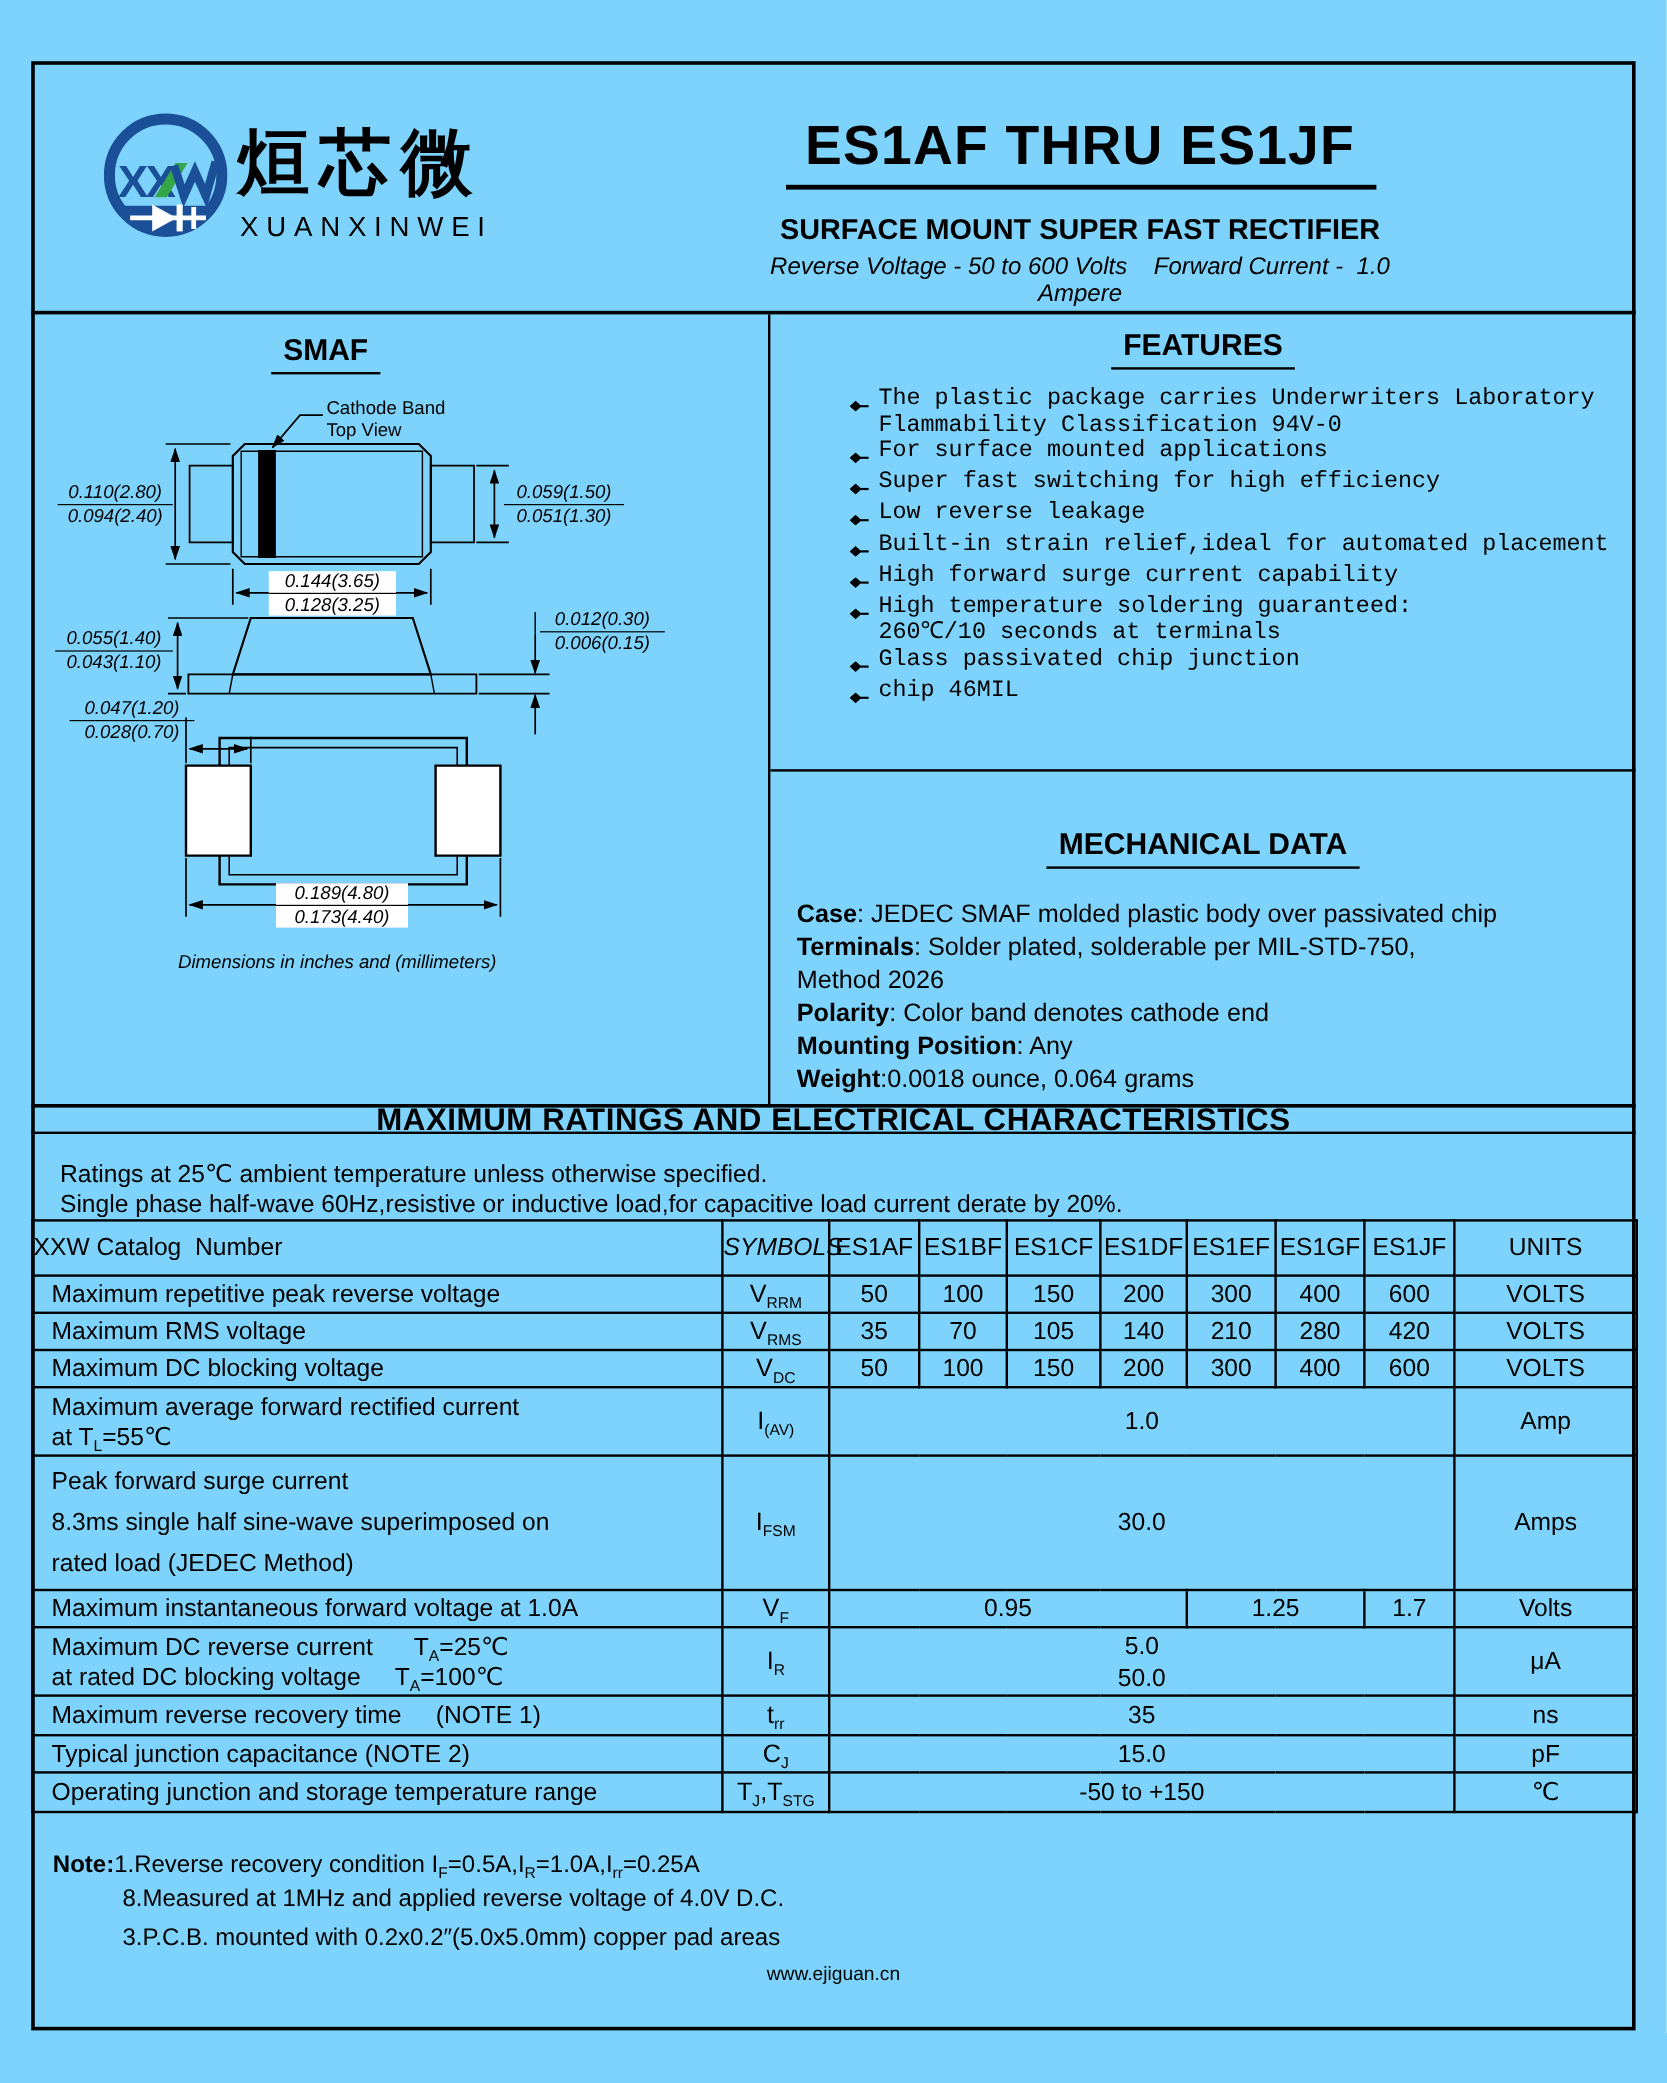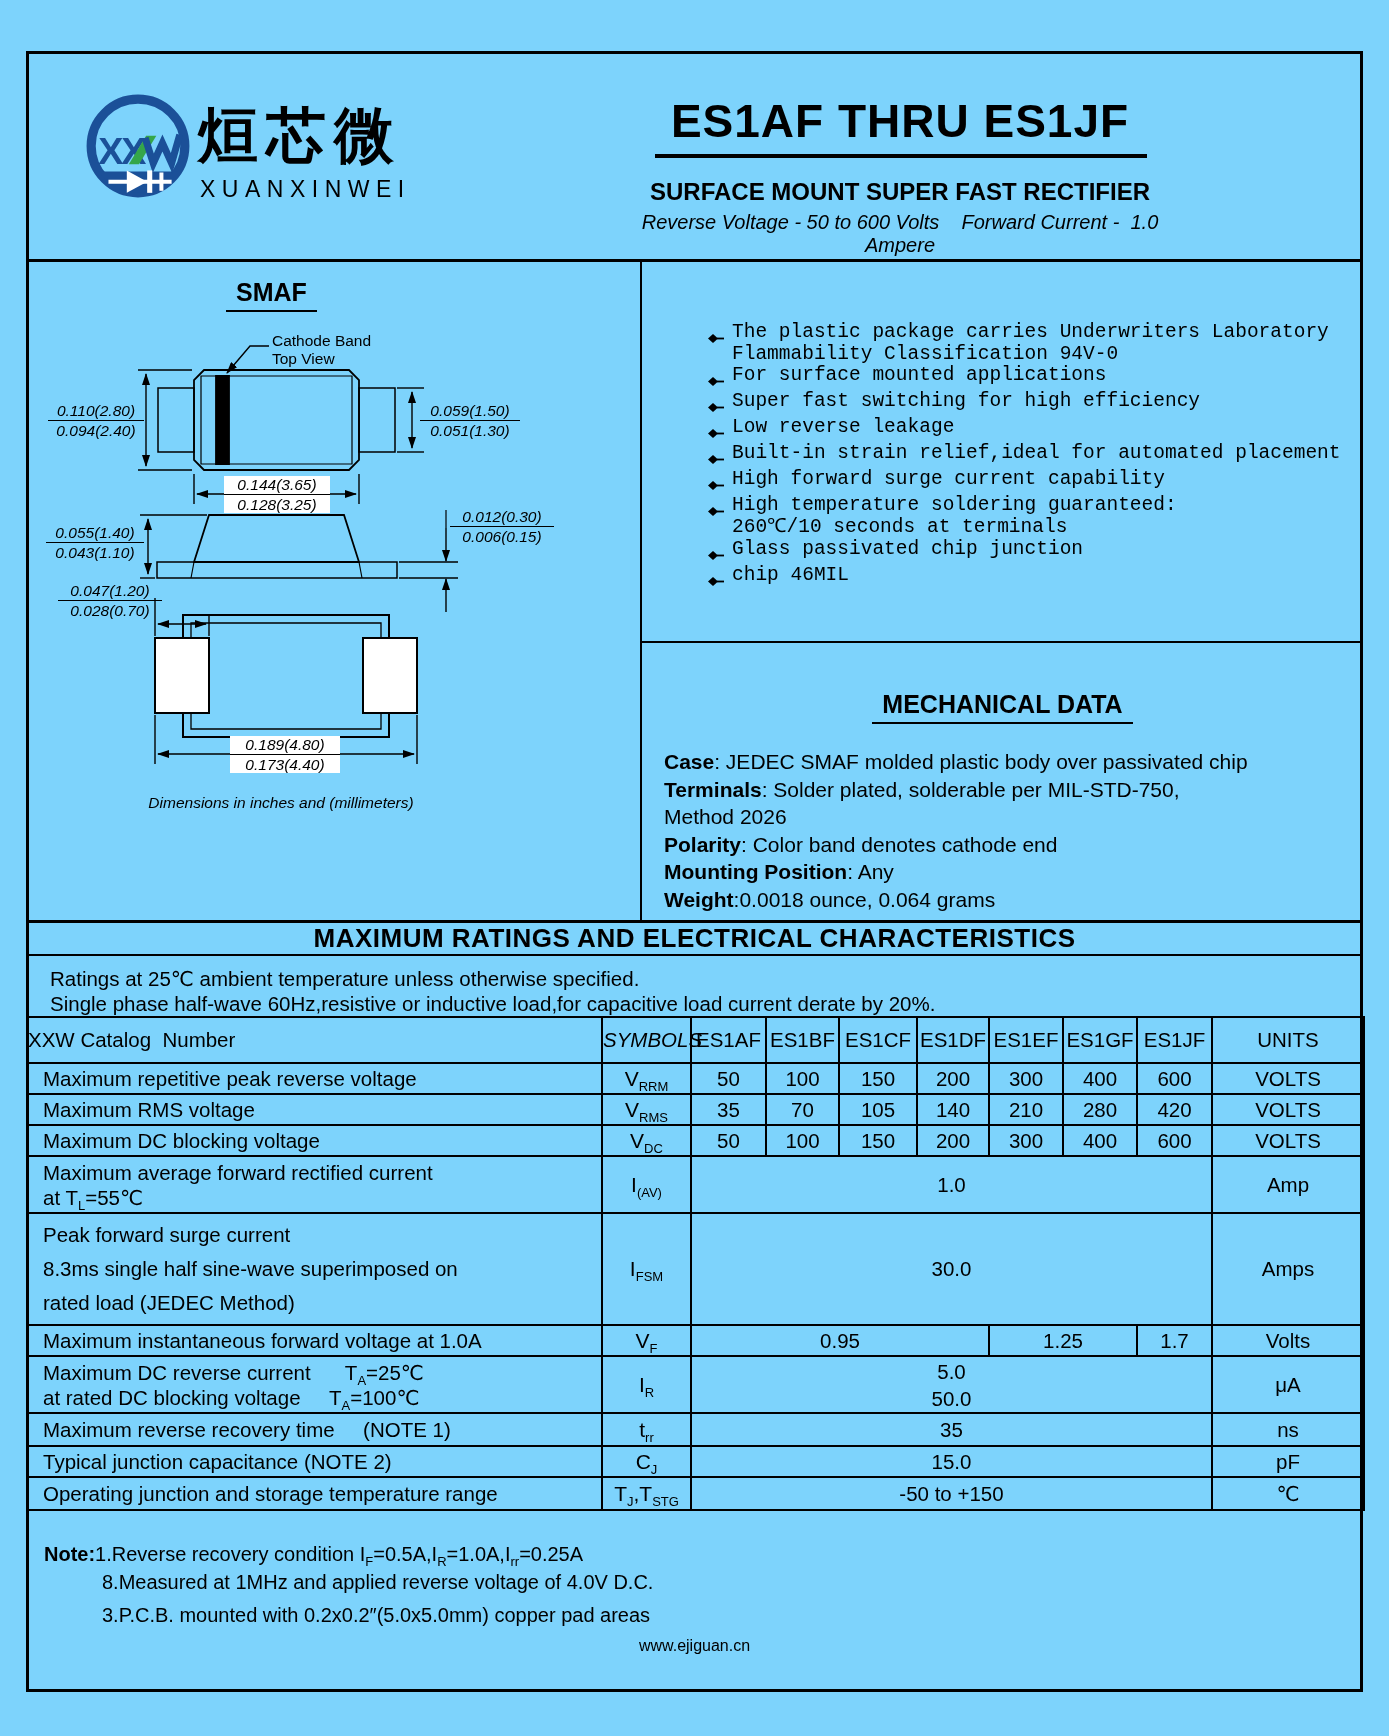--- a/index.html
+++ b/index.html
@@ -32,21 +32,21 @@
   .mech{left:22px;top:486px;width:690px;font-size:21px;line-height:27.5px;}
   .mech b{font-weight:700;}
   
   .dim{position:absolute;font-style:italic;font-size:15.5px;line-height:17px;text-align:center;}
   .dim .t{border-bottom:1.5px solid #000;padding:0 3px 1px;display:block;}
   .dim .b{padding-top:1px;display:block;}
   .dim.bg{background:#fff;}
   .callout{position:absolute;font-size:15.5px;line-height:18px;}
   .diag-caption{position:absolute;font-style:italic;font-size:15.5px;text-align:center;}
   
-  .band{left:26px;top:920px;width:1337px;height:36px;border-top:3px solid #000;border-bottom:2px solid #000;
+  .band{left:26px;top:920px;width:1337px;height:25px;border-top:3px solid #000;border-bottom:2px solid #000;
         box-sizing:border-box;display:flex;align-items:center;justify-content:center;font-size:26px;font-weight:700;letter-spacing:.5px;}
   .intro{left:50px;top:966px;width:1200px;font-size:20.5px;line-height:25px;}
   
   table.ratings{left:26px;top:1016px;width:1337px;border-collapse:collapse;table-layout:fixed;position:absolute;}
   table.ratings td,table.ratings th{border:2px solid #000;padding:0;font-weight:400;}
   table.ratings .lbl{text-align:left;padding:2px 6px 2px 15px;font-size:20.5px;}
   table.ratings .sym{text-align:center;font-size:21px;}
   table.ratings .val{text-align:center;font-size:20.5px;}
   table.ratings .unit{text-align:center;font-size:20.5px;}
   table.ratings th{font-size:20.5px;}
@@ -186,20 +186,21 @@
         <span class="b">0.028(0.70)</span>
     </div>
     <div class="dim bg" style="left:204px;top:474px;width:110px;">
       <span class="t">0.189(4.80)</span>
         <span class="b">0.173(4.40)</span>
     </div>
     <div class="diag-caption" style="left:90px;top:532px;width:330px;">Dimensions in inches and (millimeters)</div>
   </div>
 
   <div class="abs rpanel">
+    <div class="abs feat-wrap"><span class="sec-title">FEATURES</span></div>
     <div class="abs features" id="features-list">
         <div class="feat">
           <span class="bullet"><svg width="16" height="9" viewBox="0 0 16 9">
               <polygon points="0,4.5 5,0 10,4.5 5,9" fill="#000"></polygon>
               <rect x="9" y="3.6" width="7" height="1.8" fill="#000"></rect>
             </svg></span>
           <div class="ftext">The plastic package carries Underwriters Laboratory<br>Flammability Classification 94V-0</div>
         </div>
         <div class="feat">
           <span class="bullet"><svg width="16" height="9" viewBox="0 0 16 9">

